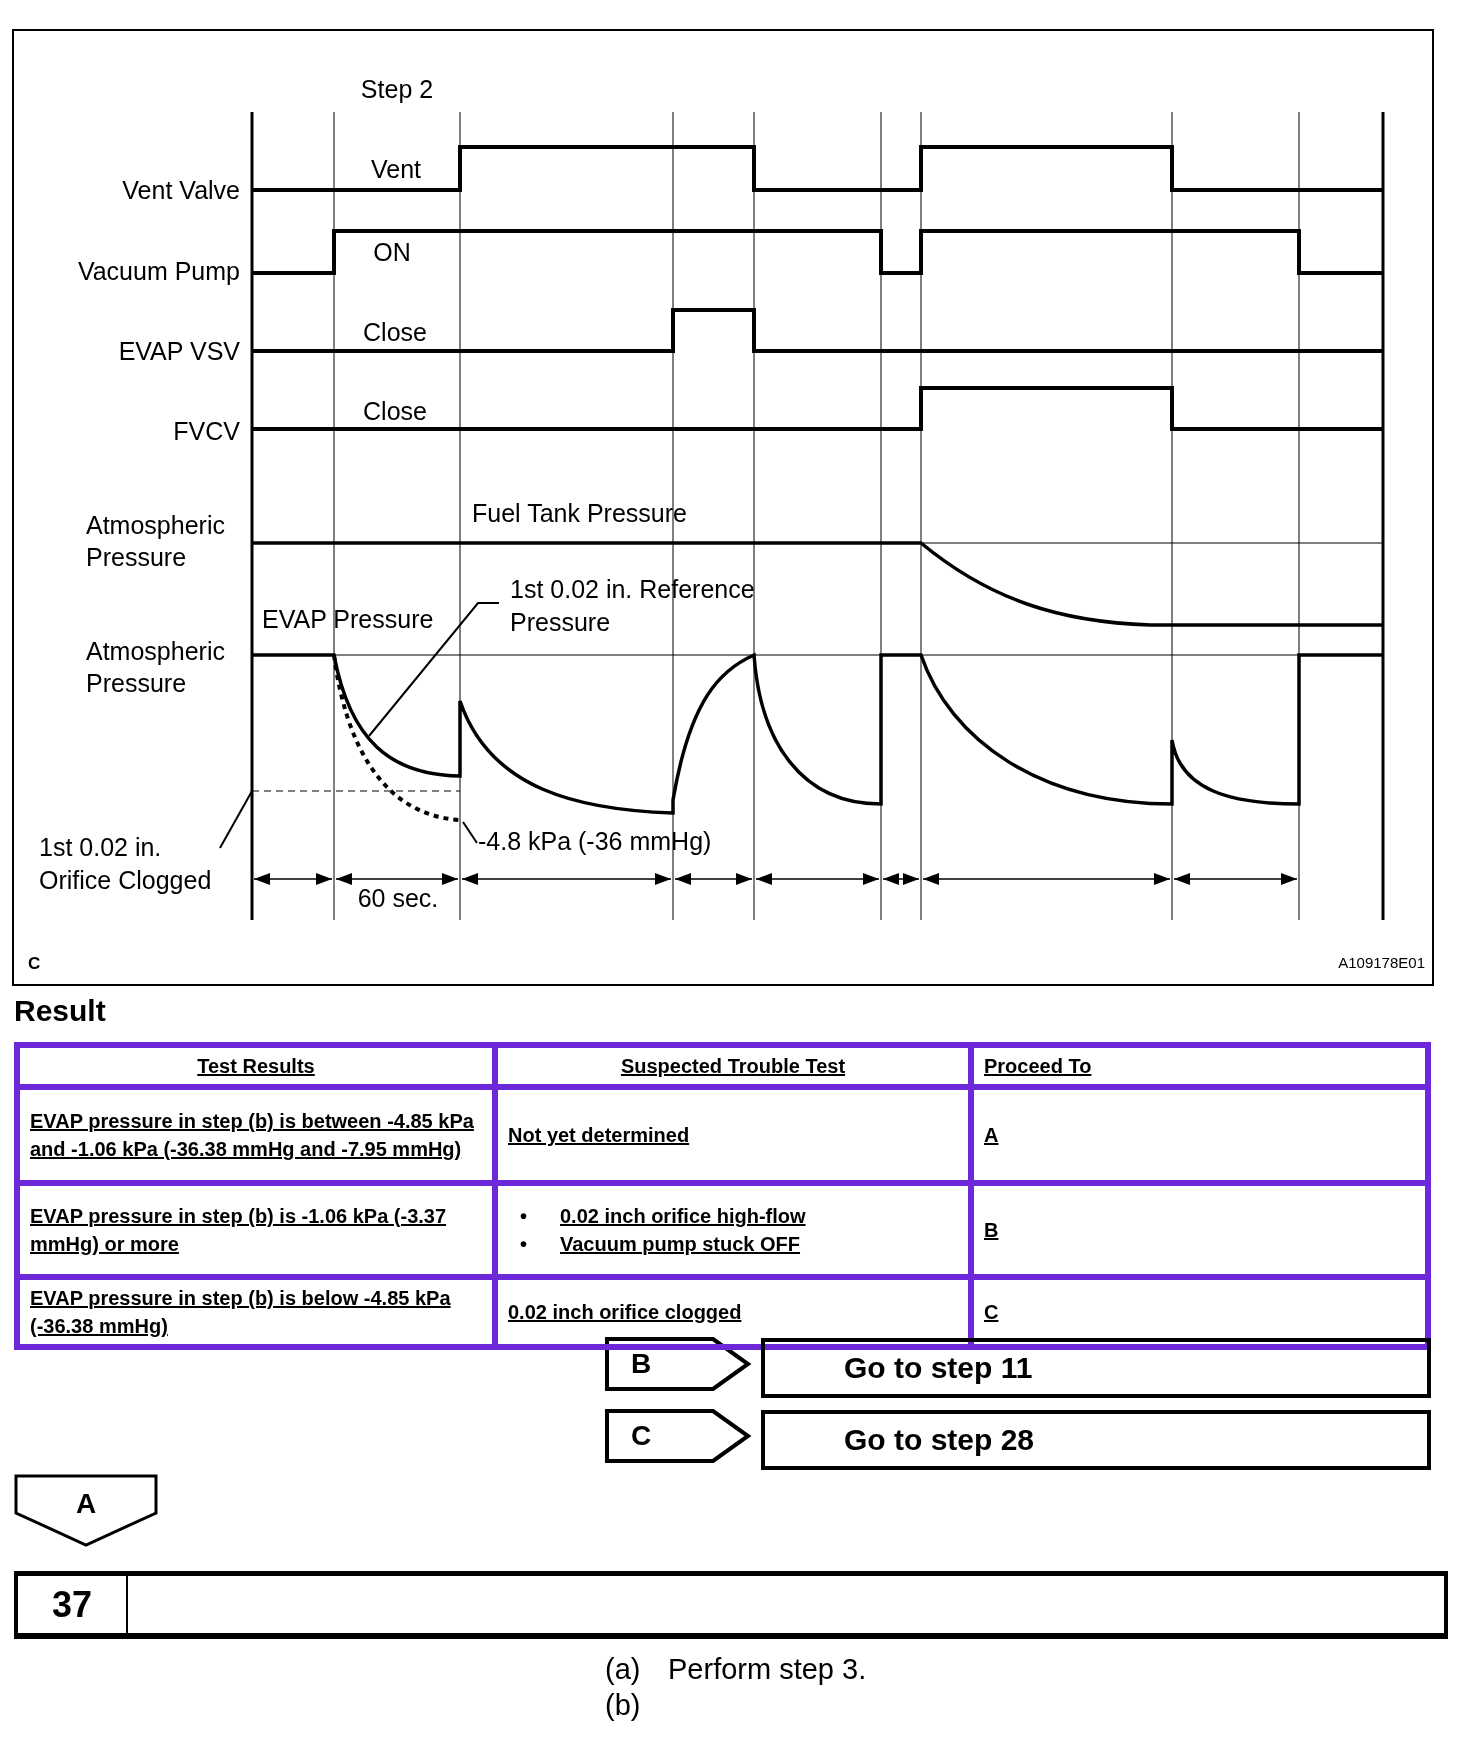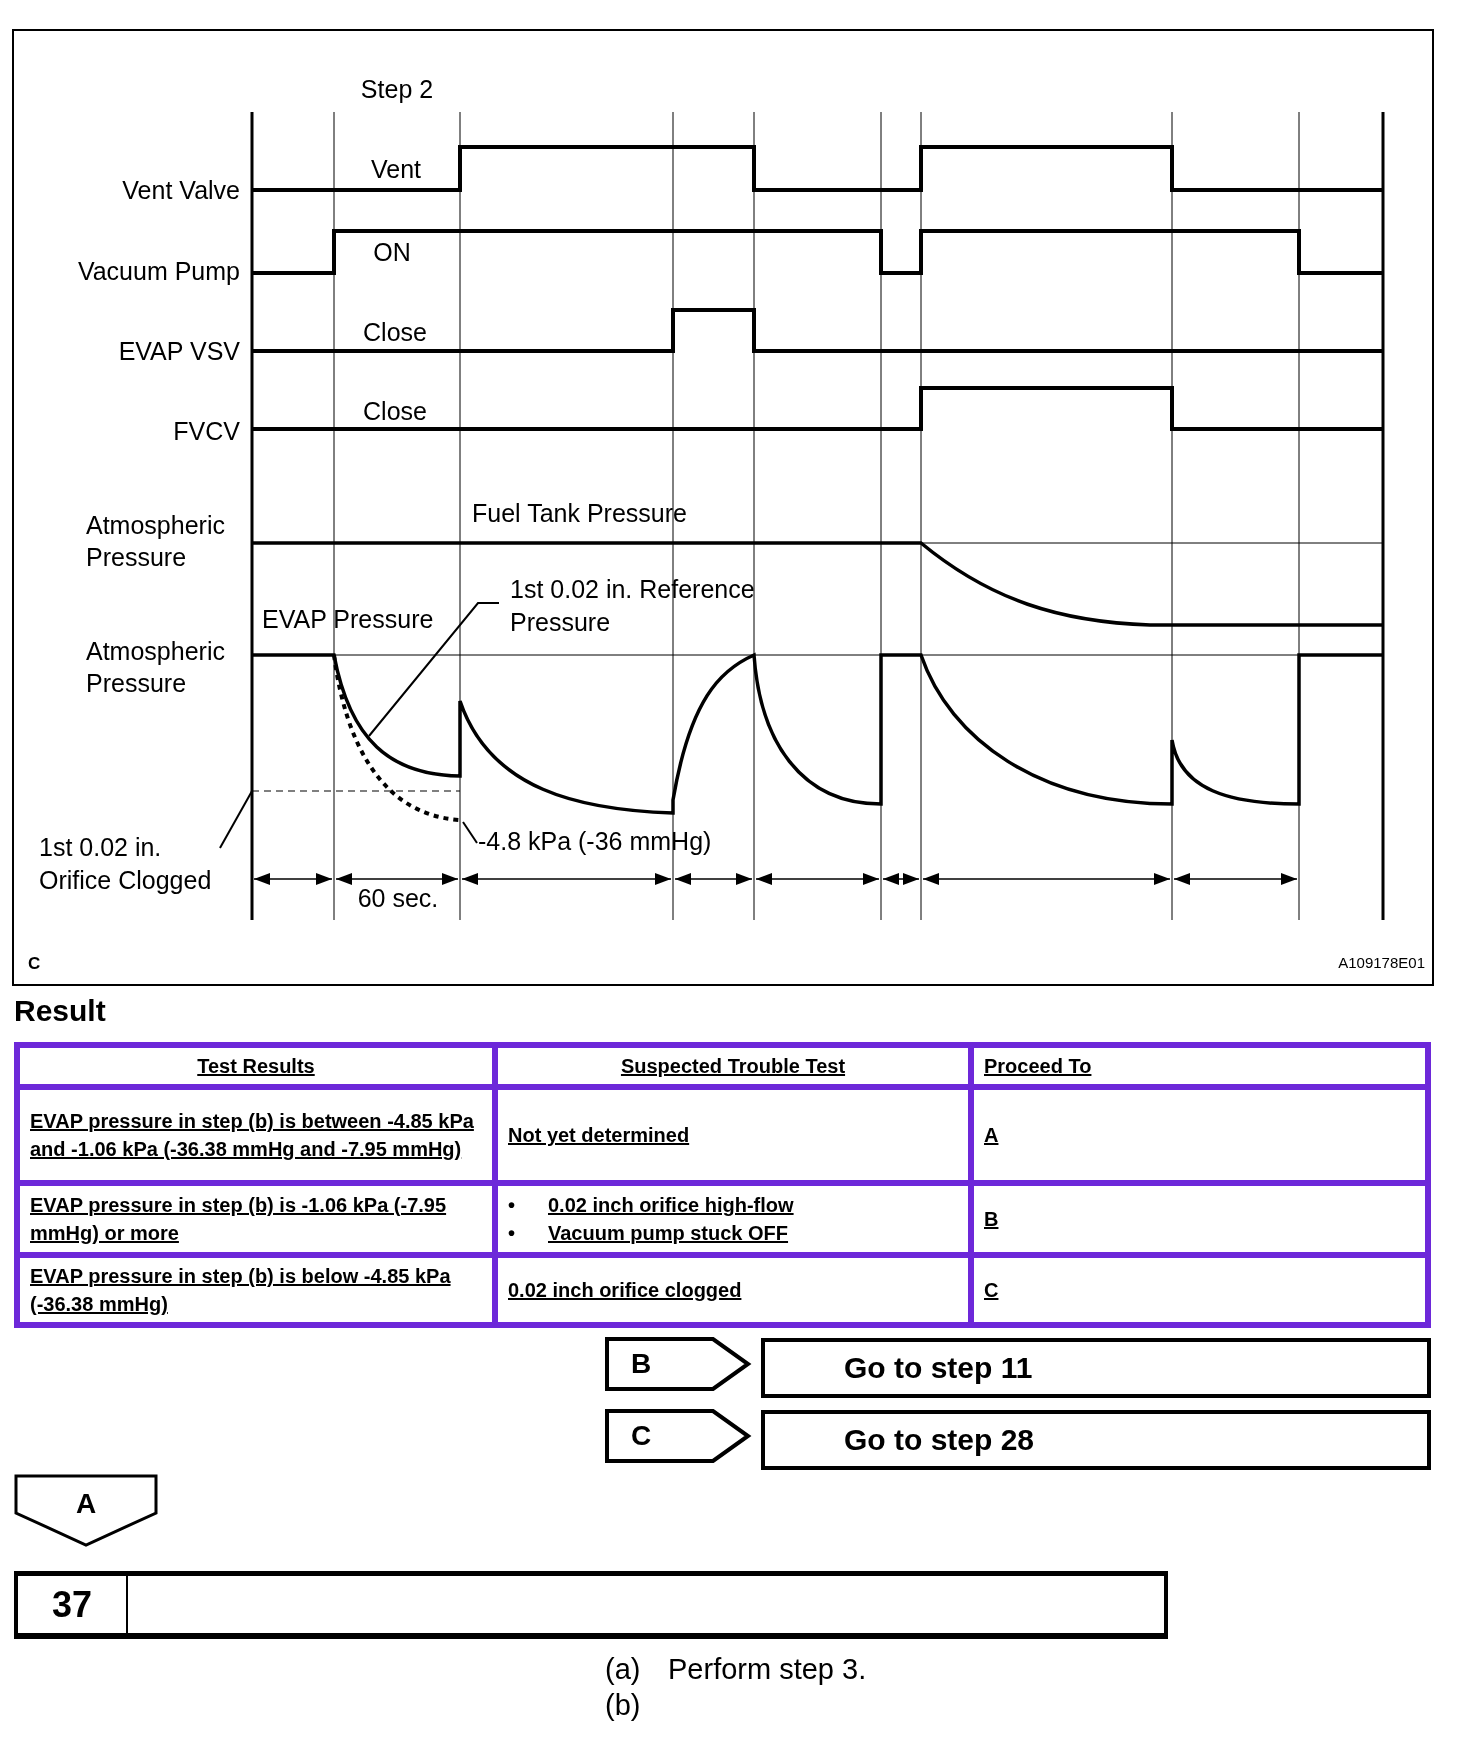--- a/index.html
+++ b/index.html
@@ -11,29 +11,29 @@
   .lbl-c { font-family: "Liberation Sans", sans-serif; font-size: 17px; font-weight: bold; fill: #000; }
   .result-title { position: absolute; left: 14px; top: 994px; font-size: 30px; font-weight: bold; }
   table.results { position: absolute; left: 14px; top: 1042px; width: 1417px; border-collapse: collapse;
                   border: 3px solid #000; font-size: 20px; font-weight: bold; }
   table.results th, table.results td { border: 6px solid #6d28d9; padding: 4px 10px; vertical-align: middle; line-height: 28px; text-decoration: underline; }
   table.results th { font-size: 20px; height: 28px; }
   table.results thead tr { border-bottom: 5px double #000; }
   th.c1 { width: 452px; text-align: center; }
   th.c2 { width: 450px; text-align: center; }
   th.c3 { text-align: left; }
-  td ul { margin: 0; padding: 0; list-style: none; }
+  td ul { margin: 12px; padding: 0; list-style: none; }
   td ul li { position: relative; padding-left: 40px; }
   td ul li::before { content: "\2022"; position: absolute; left: 0; }
   .row1 td { height: 82px; }
   .row2 td { height: 58px; }
   .row3 td { height: 56px; }
   .nav-go { position: absolute; border: 4px solid #000; box-sizing: border-box; font-size: 30px; font-weight: bold;
             display: flex; align-items: center; padding-left: 79px; }
-  .step-bar { position: absolute; left: 14px; top: 1571px; width: 1154px; height: 68px; box-sizing: border-box;
+  .step-bar { position: absolute; left: 14px; top: 1571px; width: 1434px; height: 68px; box-sizing: border-box;
               border: 4px solid #000; border-top-width: 5px; border-bottom-width: 6px; display: flex; }
   .step-num { width: 108px; border-right: 2px solid #000; display: flex; align-items: center; justify-content: center;
               font-size: 36px; font-weight: bold; }
   .step-title { display: flex; align-items: center; padding-left: 12px; font-size: 27px; font-weight: bold; }
   .instr { position: absolute; left: 605px; font-size: 29px; display: flex; }
   .instr .tag { width: 63px; }
 </style>
 </head>
 <body>
 
@@ -171,21 +171,21 @@
       <th class="c3">Proceed To</th>
     </tr>
   </thead>
   <tbody>
     <tr class="row1">
       <td>EVAP pressure in step (b) is between -4.85 kPa and -1.06 kPa (-36.38 mmHg and -7.95 mmHg)</td>
       <td>Not yet determined</td>
       <td>A</td>
     </tr>
     <tr class="row2">
-      <td>EVAP pressure in step (b) is -1.06 kPa (-7.95 mmHg) or more</td>
+      <td>EVAP pressure in step (b) is -1.06 kPa (-3.37 mmHg) or more</td>
       <td>
         <ul>
           <li>0.02 inch orifice high-flow</li>
           <li>Vacuum pump stuck OFF</li>
         </ul>
       </td>
       <td>B</td>
     </tr>
     <tr class="row3">
       <td>EVAP pressure in step (b) is below -4.85 kPa (-36.38 mmHg)</td>

